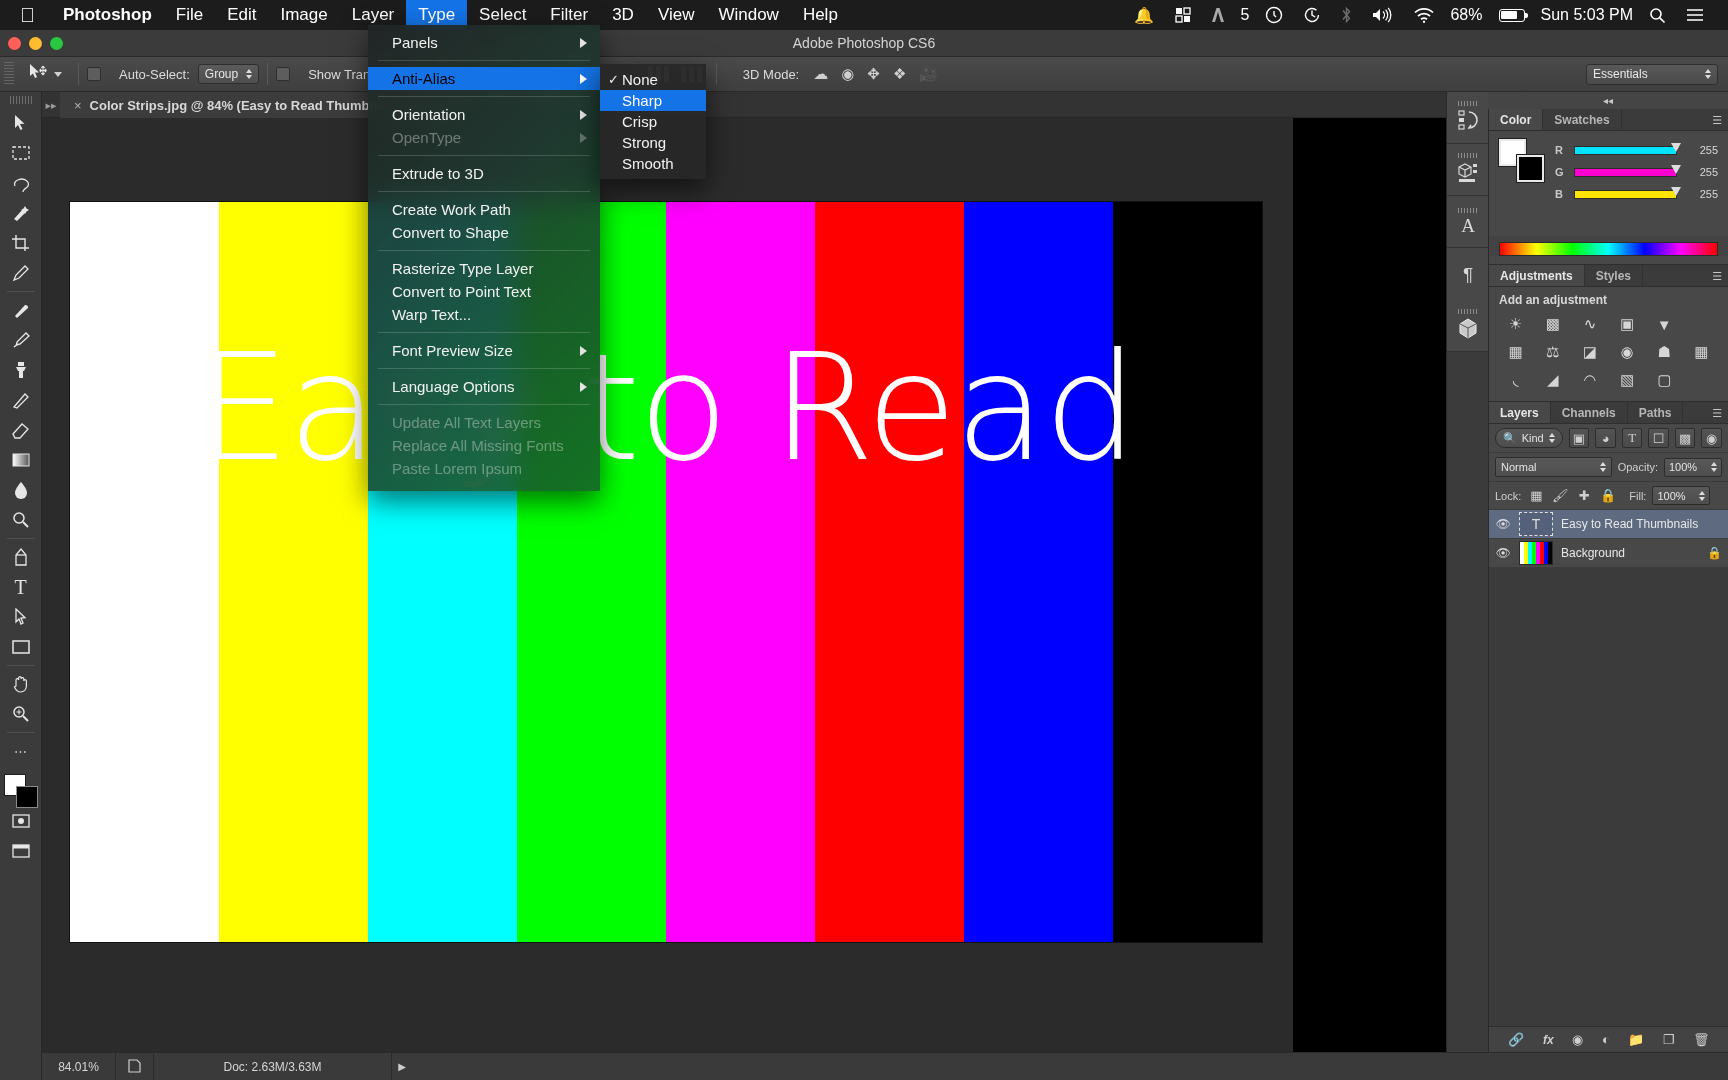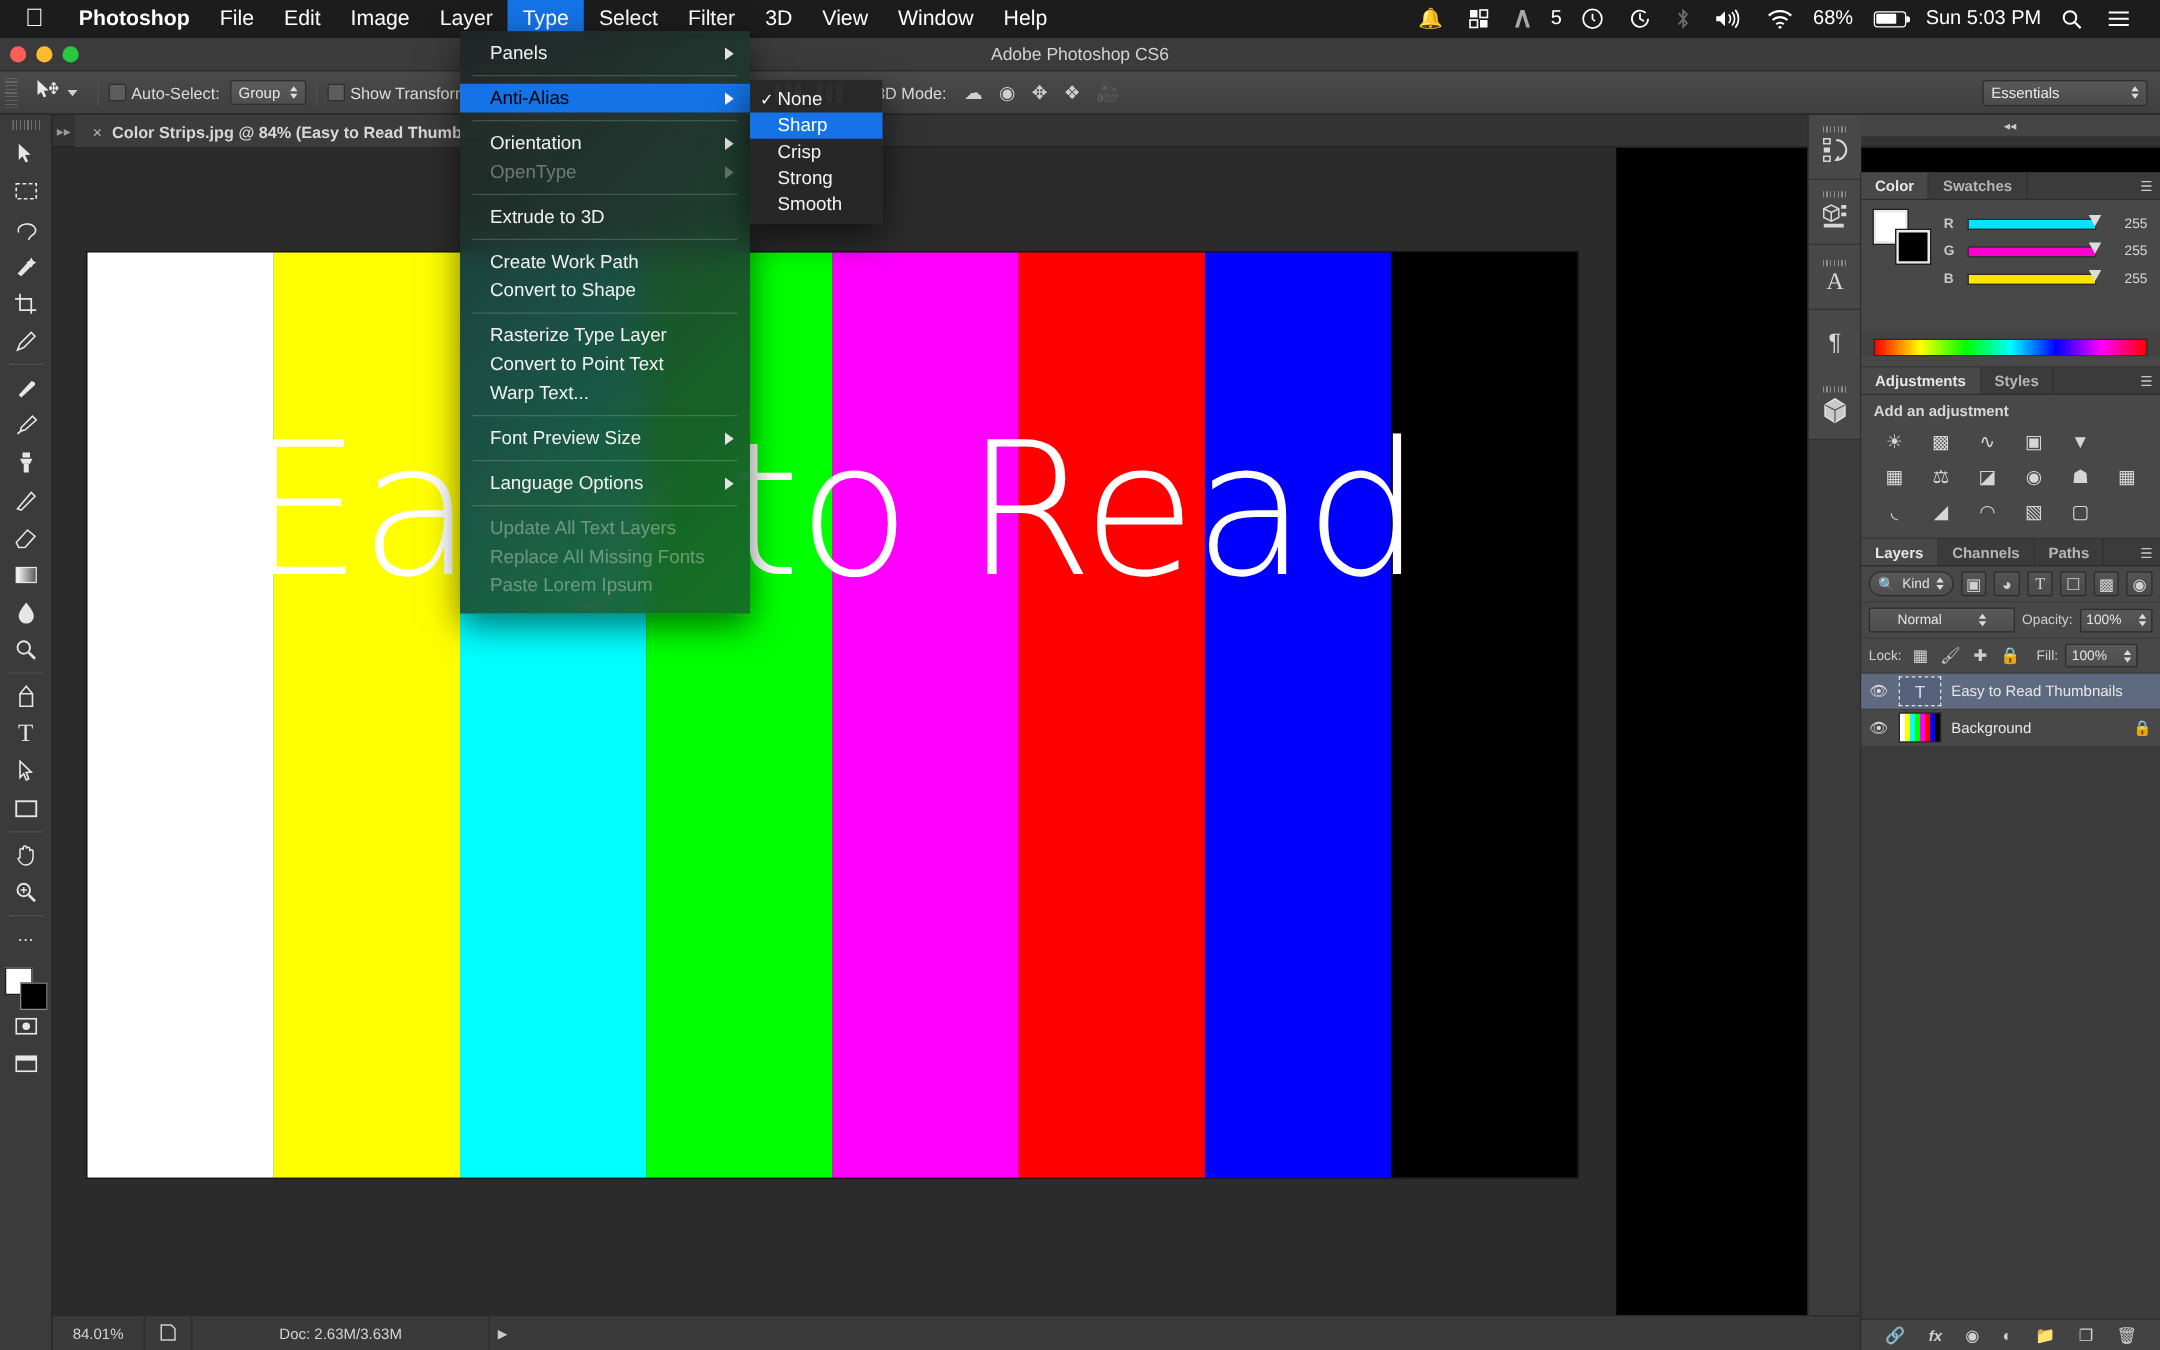--- a/index.html
+++ b/index.html
@@ -44,21 +44,21 @@
     display:flex; align-items:center; color:#dcdcdc; font-size:13px;
   }
   .grip{ width:10px; height:24px; margin:0 6px 0 4px;
      background:repeating-linear-gradient(#6e6e6e 0 1px, transparent 1px 3px);
      opacity:.75;}
   .tool-pick{ display:flex; align-items:center; gap:6px; padding:0 8px; }
   .tool-glyph{ font-size:16px; color:#e8e8e8; }
   .caret{ width:0;height:0;border-left:4px solid transparent;border-right:4px solid transparent;border-top:5px solid #d0d0d0;}
   .vdiv{ width:1px;height:22px;background:#2d2d2d;border-right:1px solid #595959;margin:0 8px;}
   .chk{ width:14px;height:14px;background:#5d5d5d;border:1px solid #2e2e2e;border-radius:2px;}
-  .opt-l{ margin:0 8px 0 4px; white-space:nowrap;}
+  .opt-l{ margin:0 8px 0 18px; white-space:nowrap;}
   .sel{
     background:linear-gradient(#5b5b5b,#4e4e4e); border:1px solid #2e2e2e;border-radius:3px;
     height:20px; display:flex;align-items:center;gap:8px;padding:0 6px;font-size:12px;color:#e6e6e6;
   }
   .stepper{ display:flex;flex-direction:column;gap:2px;}
   .stepper i{ width:0;height:0;border-left:3.5px solid transparent;border-right:3.5px solid transparent;}
   .stepper i.u{ border-bottom:4px solid #ddd;}
   .stepper i.d{ border-top:4px solid #ddd;}
   #optbar .right{ margin-left:auto; display:flex;align-items:center;padding-right:10px;}
   .ess{
@@ -138,21 +138,21 @@
     display:flex;flex-direction:column;align-items:center;justify-content:center;gap:3px;color:#d8d8d8;
   }
   #dockcollapse .cbtn .cg{ width:20px;height:5px;
     background:repeating-linear-gradient(90deg,#8d8d8d 0 1px,transparent 1px 3px);}
   #dockcollapse .cbtn .gl{ font-size:19px;line-height:1;}
   #dockarrows{ position:absolute;right:0;top:92px;width:240px;height:17px;background:#454545;
     display:flex;align-items:center;justify-content:center;color:#c8c8c8;font-size:10px;}
 
   #dock{
     position:absolute; right:0; top:109px; width:240px; height:943px;
-    background:#3b3b3b; border-left:1px solid #2a2a2a;margin-top:29px;
+    background:#3b3b3b; border-left:1px solid #2a2a2a;
   }
   .panel{ background:#434343; border-bottom:1px solid #2e2e2e; }
   .ptabs{ height:22px; background:#3b3b3b; display:flex; align-items:stretch; position:relative;
           border-bottom:1px solid #2e2e2e;}
   .ptab{ padding:0 11px; display:flex;align-items:center;font-size:12px;font-weight:bold;color:#b6b6b6;
          border-right:1px solid #313131;}
   .ptab.on{ background:#484848; color:#e6e6e6;}
   .pmenu{ position:absolute;right:6px;top:0;height:22px;display:flex;align-items:center;color:#c8c8c8;font-size:11px;}
 
   
@@ -175,21 +175,21 @@
   .adjicon{ height:22px;display:flex;align-items:center;justify-content:center;color:#d6d6d6;font-size:15px;}
 
   
   #layersbody{ background:#484848; }
   .lrow{ display:flex;align-items:center;gap:6px;padding:4px 6px;border-bottom:1px solid #3b3b3b;}
   .fkind{ display:flex;align-items:center;gap:5px;background:linear-gradient(#585858,#4e4e4e);
     border:1px solid #2c2c2c;border-radius:11px;height:20px;padding:0 7px;color:#e2e2e2;font-size:11px;}
   .ficon{ height:20px;width:22px;display:flex;align-items:center;justify-content:center;color:#cfcfcf;font-size:13px;
      border:1px solid #2c2c2c;border-radius:2px;background:linear-gradient(#545454,#4a4a4a);}
   .blendsel{ flex:1;background:linear-gradient(#585858,#4e4e4e);border:1px solid #2c2c2c;border-radius:2px;
-     height:20px;display:flex;align-items:center;justify-content:space-between;padding:0 22px;color:#e4e4e4;font-size:11px;}
+     height:20px;display:flex;align-items:center;justify-content:space-between;padding:0 5px;color:#e4e4e4;font-size:11px;}
   .opl{ color:#cfcfcf;font-size:11px;}
   .opv{ background:linear-gradient(#585858,#4e4e4e);border:1px solid #2c2c2c;border-radius:2px;height:19px;
      display:flex;align-items:center;justify-content:space-between;padding:0 4px;color:#e4e4e4;font-size:11px;width:58px;}
   .lockico{ color:#cfcfcf;font-size:13px;width:18px;text-align:center;}
   .layer{ display:flex;align-items:center;height:29px;border-bottom:1px solid #3d3d3d;padding:0 6px;gap:8px;}
   .layer.on{ background:#5d6a80;}
   .eye{ width:16px;text-align:center;color:#dcdcdc;font-size:12px;}
   .lthumb{ width:34px;height:24px;border:1px solid #2b2b2b;background:#333;display:flex;}
   .lthumb.tsel{ border:1px dashed #e2e2e2;align-items:center;justify-content:center;color:#dcdcdc;font-size:14px;background:#55607a;}
   .lname{ flex:1;color:#e8e8e8;font-size:12px;white-space:nowrap;overflow:hidden;}

